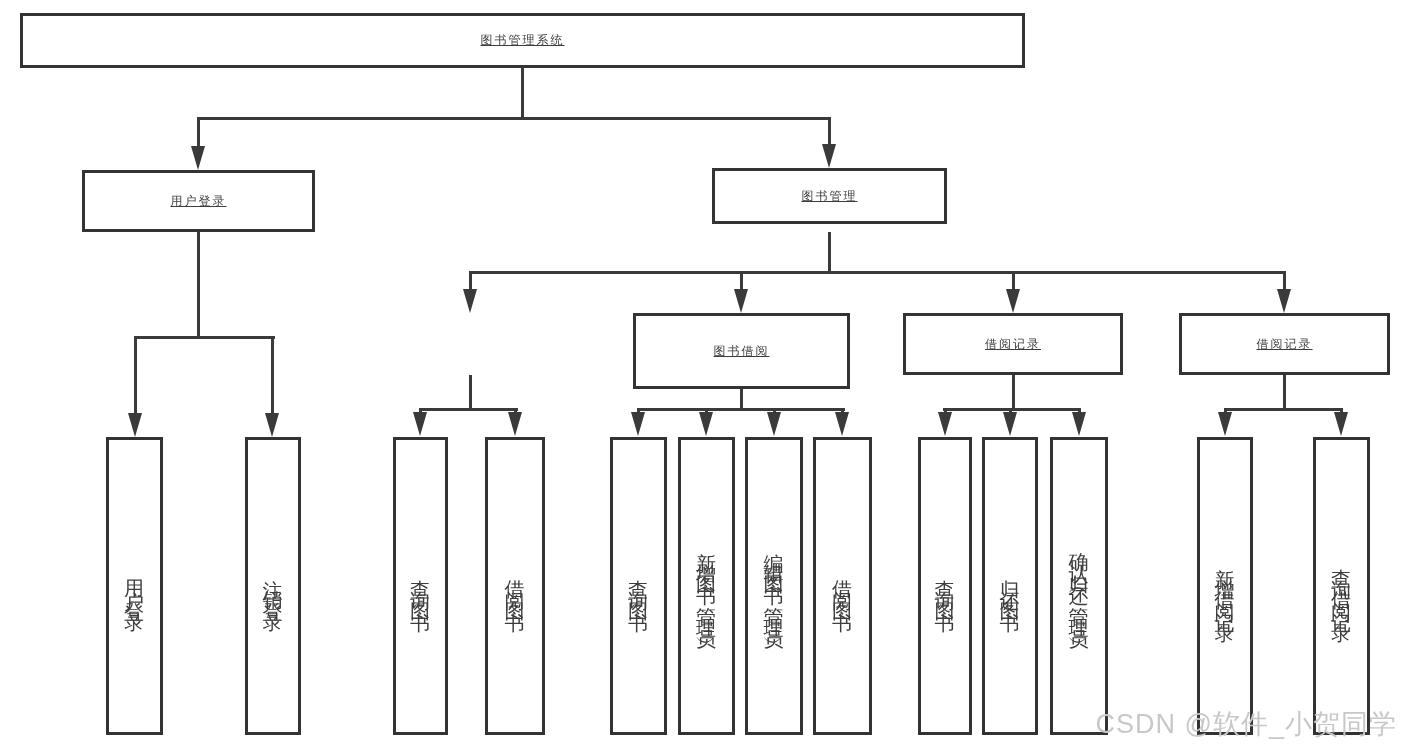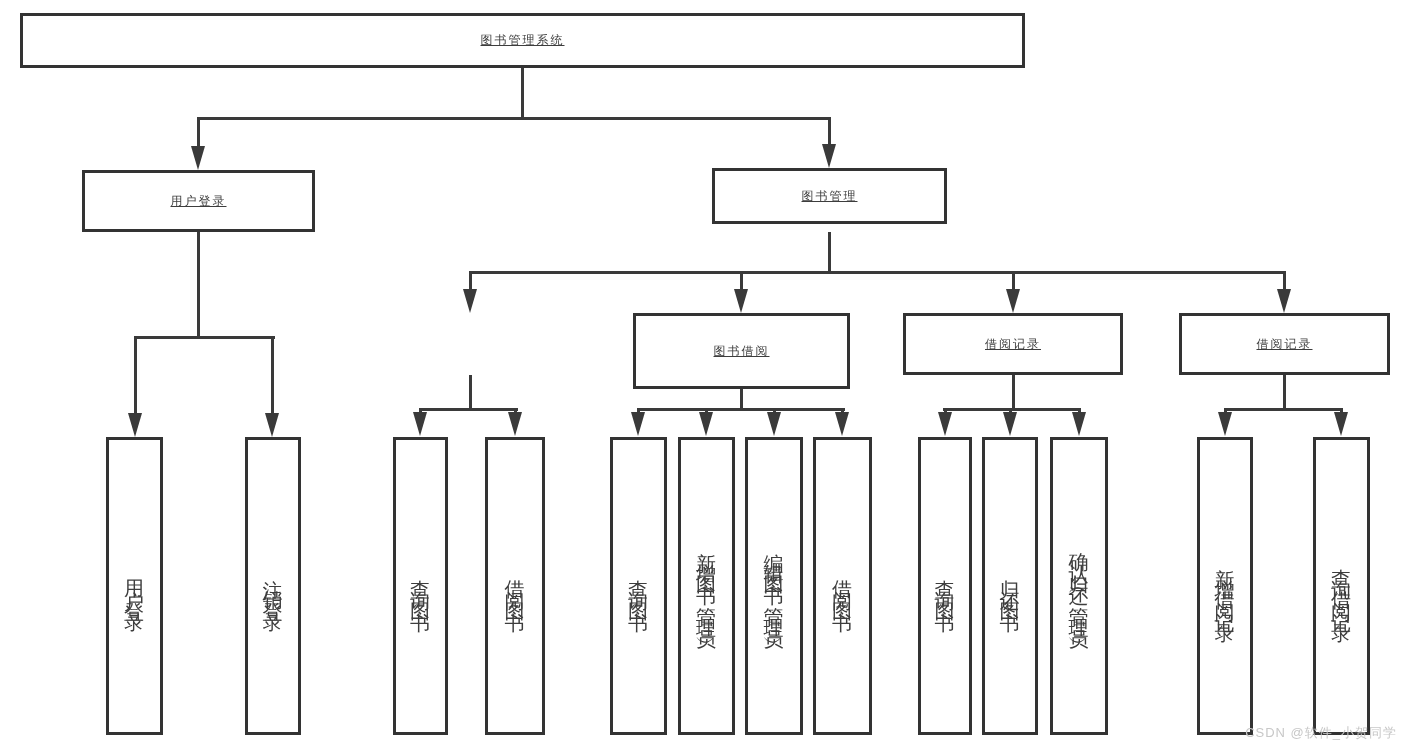--- a/index.html
+++ b/index.html
@@ -43,21 +43,21 @@
     width:0;height:0;
     border-left:7px solid transparent;
     border-right:7px solid transparent;
     border-top:24px solid #3a3a3a;
     z-index:1;
   }
   .watermark{
     position:absolute;
     right:8px;
     bottom:5px;
-    font-size:13px;
+    font-size:27px;
     color:#c8c8c8;
     letter-spacing:1px;
     z-index:5;
     white-space:nowrap;
     margin-left:20px;
   }
 </style>
 </head>
 <body>
 

